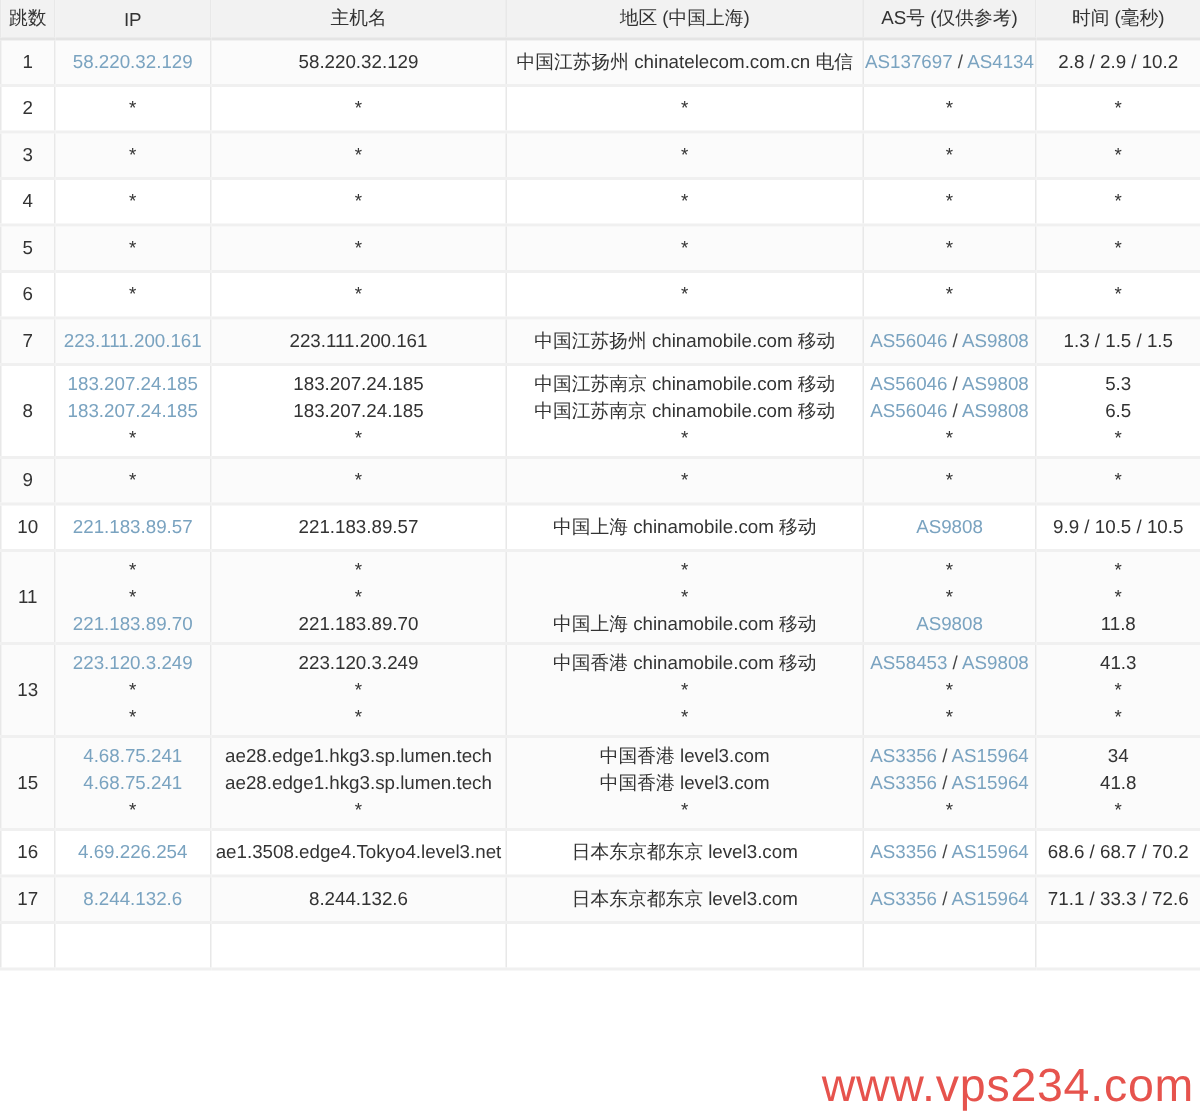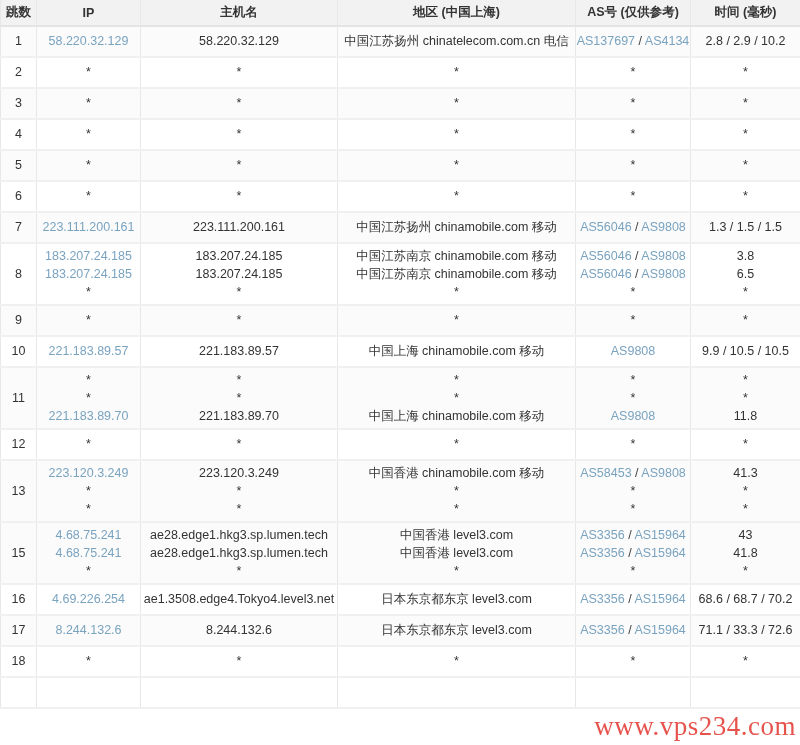--- a/index.html
+++ b/index.html
@@ -34,21 +34,21 @@
     text-align: center;
     vertical-align: middle;
     padding: 0;
     font-size: 12.5px;
     color: #333;
     overflow: hidden;
     white-space: nowrap;
   }
   thead th {
     background: #f2f2f2;
-    font-weight: 700;
+    font-weight: 400;
     height: 25px;
     border-bottom: 2px solid #e4e4e4;
   }
   tr.row-single td { height: 29px; }
   tr.row-multi td  { height: 56px; padding: 2px 0; }
   tr.striped td { background: #fbfbfb; }
 
   .cell-line { line-height: 18px; height: 18px; }
   tr.row-single .cell-line { line-height: 29px; height: 29px; }
 
@@ -58,26 +58,26 @@
     cursor: pointer;
   }
   .slash { color: #444; }
   .star  { color: #333; }
   .host-text, .region-text, .time-text { color: #333; }
 
   .watermark {
     position: absolute;
     right: 4px;
     bottom: 3px;
-    font-size: 27px;
+    font-size: 31px;
     letter-spacing: 0.5px;
     color: rgba(224, 45, 38, 0.82);
     pointer-events: none;
     z-index: 5;
-    font-family: Liberation Serif, serif;
+    font-family: Liberation Sans, sans-serif;
   }
 </style>
 </head>
 <body>
 
 <div class="page">
   <table class="trace-table">
     <colgroup>
       <col class="c-hop">
         <col class="c-ip">
@@ -239,21 +239,21 @@
             <div class="cell-line"><span class="region-text">中国江苏南京 chinamobile.com 移动</span></div>
             <div class="cell-line"><span class="region-text">中国江苏南京 chinamobile.com 移动</span></div>
             <div class="cell-line"><span class="star">*</span></div>
           </td>
           <td>
             <div class="cell-line"><a class="link">AS56046</a><span class="slash"> / </span><a class="link">AS9808</a></div>
             <div class="cell-line"><a class="link">AS56046</a><span class="slash"> / </span><a class="link">AS9808</a></div>
             <div class="cell-line"><span class="star">*</span></div>
           </td>
           <td>
-            <div class="cell-line"><span class="time-text">3.8</span></div>
+            <div class="cell-line"><span class="time-text">5.3</span></div>
             <div class="cell-line"><span class="time-text">6.5</span></div>
             <div class="cell-line"><span class="star">*</span></div>
           </td>
         </tr>
         <tr class="row-single striped">
           <td><span class="cell-line">9</span></td>
           <td>
             <div class="cell-line"><span class="star">*</span></div>
           </td>
           <td>
@@ -308,38 +308,20 @@
             <div class="cell-line"><span class="star">*</span></div>
             <div class="cell-line"><span class="star">*</span></div>
             <div class="cell-line"><a class="link">AS9808</a></div>
           </td>
           <td>
             <div class="cell-line"><span class="star">*</span></div>
             <div class="cell-line"><span class="star">*</span></div>
             <div class="cell-line"><span class="time-text">11.8</span></div>
           </td>
         </tr>
-        <tr class="row-single">
-          <td><span class="cell-line">12</span></td>
-          <td>
-            <div class="cell-line"><span class="star">*</span></div>
-          </td>
-          <td>
-            <div class="cell-line"><span class="star">*</span></div>
-          </td>
-          <td>
-            <div class="cell-line"><span class="star">*</span></div>
-          </td>
-          <td>
-            <div class="cell-line"><span class="star">*</span></div>
-          </td>
-          <td>
-            <div class="cell-line"><span class="star">*</span></div>
-          </td>
-        </tr>
         <tr class="row-multi striped">
           <td><span class="cell-line">13</span></td>
           <td>
             <div class="cell-line"><a class="link">223.120.3.249</a></div>
             <div class="cell-line"><span class="star">*</span></div>
             <div class="cell-line"><span class="star">*</span></div>
           </td>
           <td>
             <div class="cell-line"><span class="host-text">223.120.3.249</span></div>
             <div class="cell-line"><span class="star">*</span></div>
@@ -377,21 +359,21 @@
             <div class="cell-line"><span class="region-text">中国香港 level3.com</span></div>
             <div class="cell-line"><span class="region-text">中国香港 level3.com</span></div>
             <div class="cell-line"><span class="star">*</span></div>
           </td>
           <td>
             <div class="cell-line"><a class="link">AS3356</a><span class="slash"> / </span><a class="link">AS15964</a></div>
             <div class="cell-line"><a class="link">AS3356</a><span class="slash"> / </span><a class="link">AS15964</a></div>
             <div class="cell-line"><span class="star">*</span></div>
           </td>
           <td>
-            <div class="cell-line"><span class="time-text">43</span></div>
+            <div class="cell-line"><span class="time-text">34</span></div>
             <div class="cell-line"><span class="time-text">41.8</span></div>
             <div class="cell-line"><span class="star">*</span></div>
           </td>
         </tr>
         <tr class="row-single">
           <td><span class="cell-line">16</span></td>
           <td>
             <div class="cell-line"><a class="link">4.69.226.254</a></div>
           </td>
           <td>
@@ -416,38 +398,20 @@
             <div class="cell-line"><span class="host-text">8.244.132.6</span></div>
           </td>
           <td>
             <div class="cell-line"><span class="region-text">日本东京都东京 level3.com</span></div>
           </td>
           <td>
             <div class="cell-line"><a class="link">AS3356</a><span class="slash"> / </span><a class="link">AS15964</a></div>
           </td>
           <td>
             <div class="cell-line"><span class="time-text">71.1 / 33.3 / 72.6</span></div>
-          </td>
-        </tr>
-        <tr class="row-single">
-          <td><span class="cell-line">18</span></td>
-          <td>
-            <div class="cell-line"><span class="star">*</span></div>
-          </td>
-          <td>
-            <div class="cell-line"><span class="star">*</span></div>
-          </td>
-          <td>
-            <div class="cell-line"><span class="star">*</span></div>
-          </td>
-          <td>
-            <div class="cell-line"><span class="star">*</span></div>
-          </td>
-          <td>
-            <div class="cell-line"><span class="star">*</span></div>
           </td>
         </tr>
         <tr class="row-single">
           <td></td>
           <td>
             <div class="cell-line"></div>
           </td>
           <td>
             <div class="cell-line"></div>
           </td>

